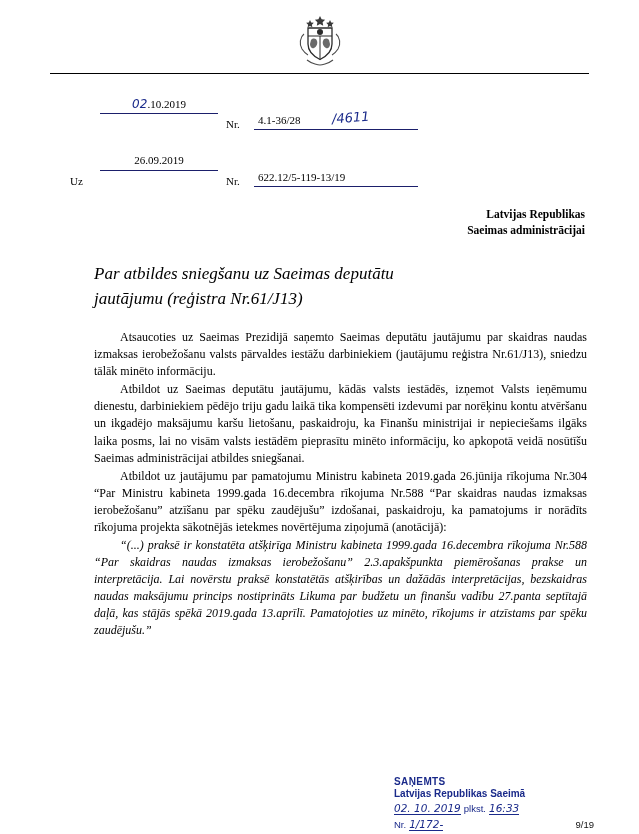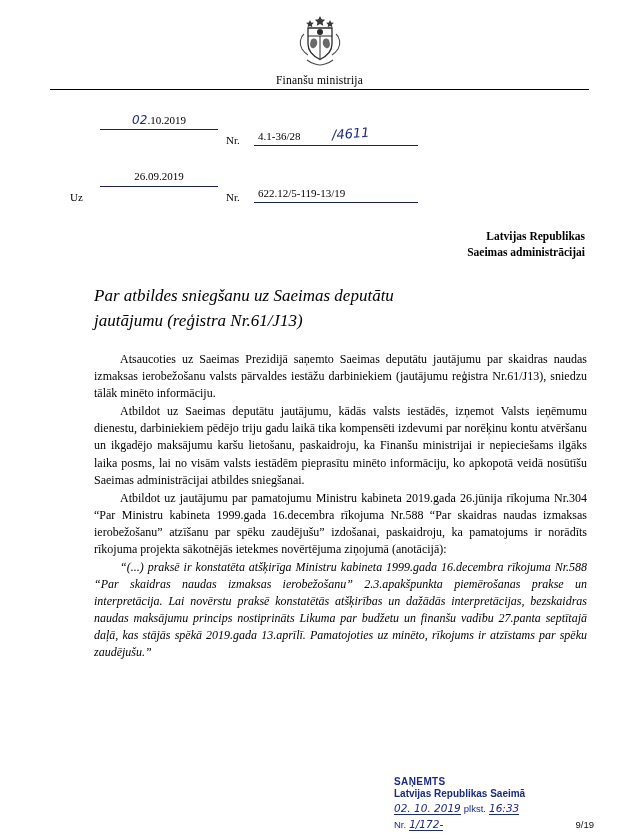--- a/index.html
+++ b/index.html
@@ -122,21 +122,21 @@
   .slot-text {
     position: absolute;
     left: 0;
     right: 0;
     top: -1px;
     text-align: center;
   }
 
   
   .addressee {
-    margin-top: 26px;
+    margin-top: 20px;
     text-align: right;
     font-size: 11.5px;
     font-weight: bold;
     line-height: 1.35;
     padding-right: 10px;
   }
 
   
   .subject {
     margin-top: 24px;
@@ -233,21 +233,20 @@
           <path d="M18 26 c2 -2 5 -2 6 1 c1 3 -1 6 -3 7 c-2 1 -4 -1 -4 -4 z" fill="#6a6a6a" stroke="none"></path>
           <path d="M36 26 c-2 -2 -5 -2 -6 1 c-1 3 1 6 3 7 c2 1 4 -1 4 -4 z" fill="#6a6a6a" stroke="none"></path>
 
           <path d="M11 20 c-4 3 -5 10 -2 15 c2 3 4 5 6 6" stroke="#4a4a4a" stroke-width="1.1"></path>
           <path d="M43 20 c4 3 5 10 2 15 c-2 3 -4 5 -6 6" stroke="#4a4a4a" stroke-width="1.1"></path>
 
           <path d="M14 46 c5 4 12 5 13 5 c1 0 8 -1 13 -5" stroke="#4a4a4a" stroke-width="1.1"></path>
         </g>
       </svg>
     </span>
-    <div class="ministry-name">Finanšu ministrija</div>
   </div>
 
   <hr class="rule">
 
 
   <div class="ref-block">
     <div class="ref-row">
       <span class="ref-label"></span>
       <span class="ref-slot">
         <span class="slot-text">

